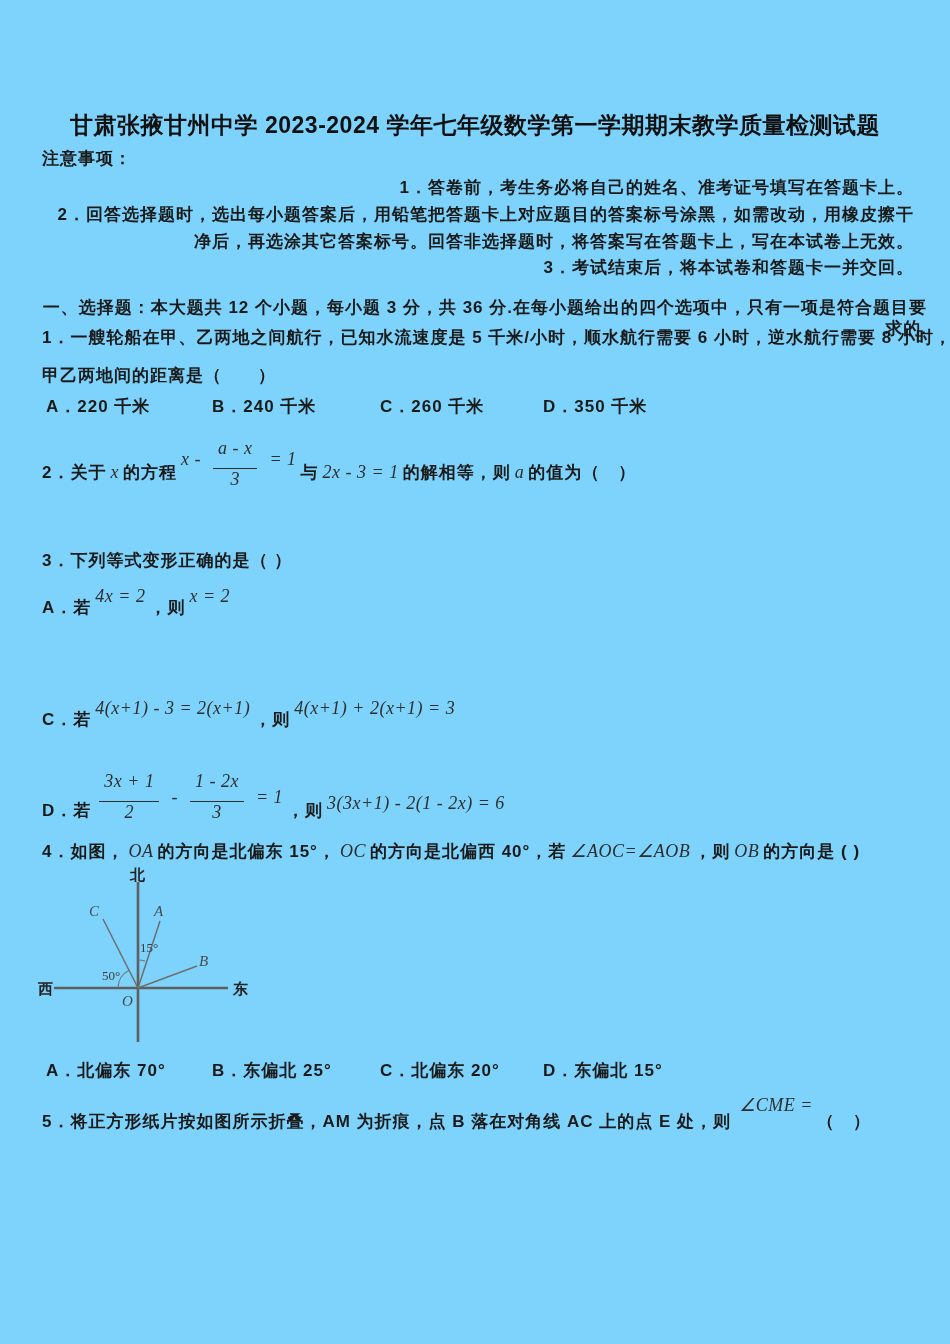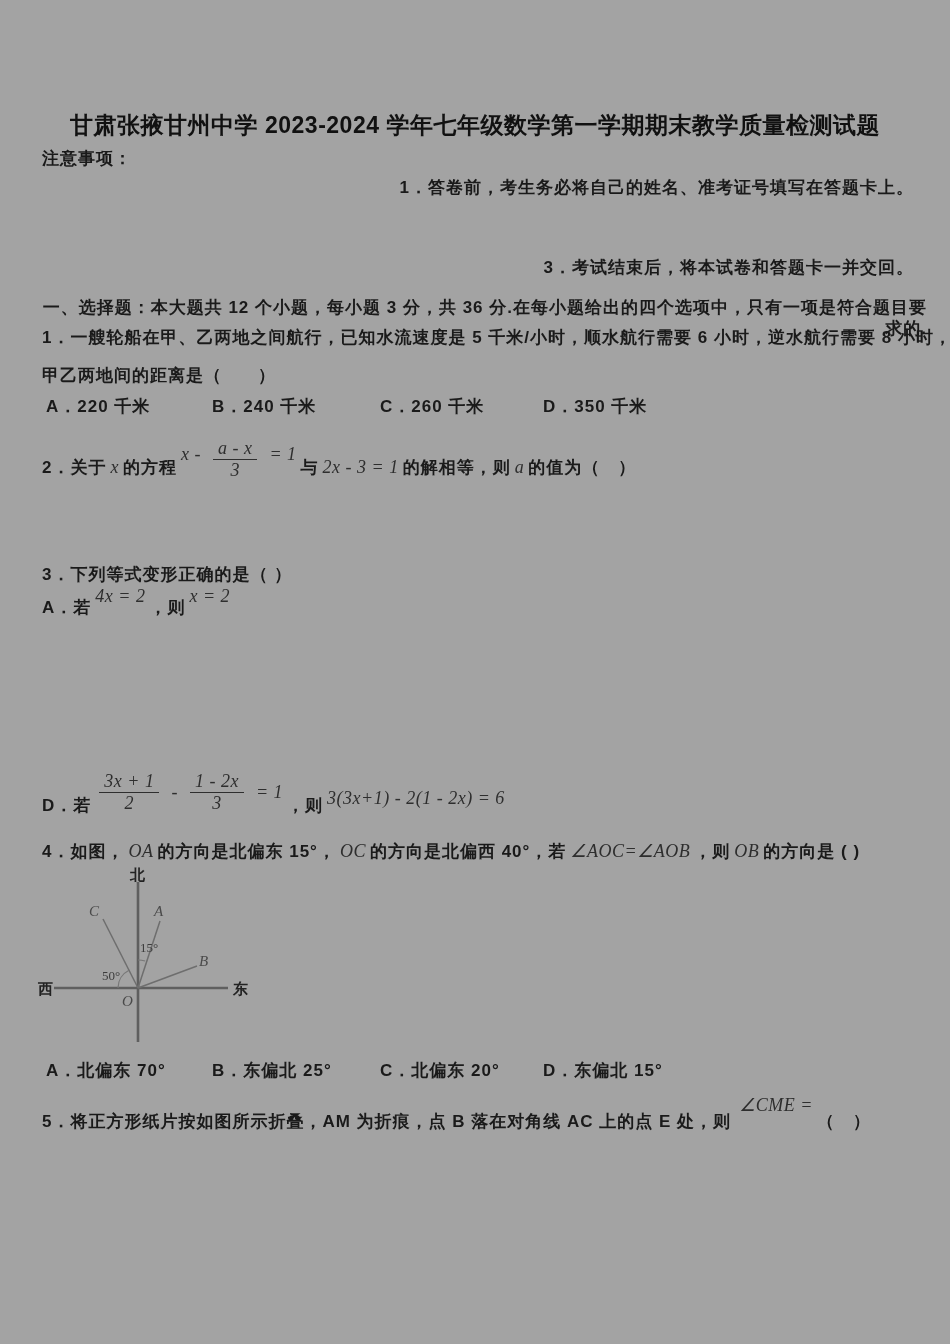--- a/index.html
+++ b/index.html
@@ -1,28 +1,28 @@
 <!DOCTYPE html>
 <html><head>
 <meta charset="utf-8">
 <style>
   html,body{margin:0;padding:0;background:#ffffff;}
   #page{
-    position:relative;width:950px;height:1344px;background:#a3a3a3;
+    position:relative;width:950px;height:1344px;background:#7dd3fc;
     font-family:"Liberation Sans",sans-serif;color:#1a1a1a;overflow:hidden;
   }
   .abs{position:absolute;}
   .cn{font-weight:700;font-size:17px;letter-spacing:1px;color:#1a1a1a;line-height:1.25;text-align:right;}
   .title{width:950px;text-align:center;font-weight:700;font-size:23px;letter-spacing:0.5px;color:#111;}
   .note{width:872px;line-height:26.5px;}
   .fml{font-family:"Liberation Serif",serif;font-style:italic;font-weight:500;
        font-size:18px;letter-spacing:0.5px;color:#2e2e2e;margin:0 4px;}
   .frac{display:inline-block;vertical-align:middle;position:relative;top:-9px;
         text-align:center;margin:0 4px;line-height:1.1;}
-  .frac .num{display:block;padding:0 5px 0 5px;border-bottom:1.5px solid #2e2e2e;}
+  .frac .num{display:block;padding:0 5px 9px 5px;border-bottom:1.5px solid #2e2e2e;}
   .frac .den{display:block;padding-top:1px;}
   .fraise{position:relative;top:-13px;}
   .q3raise{position:relative;top:-11px;}
   .q5raise{position:relative;top:-16px;margin-left:8px;}
   .optrow{left:0;width:857px;height:26px;}
   .opt{position:absolute;white-space:nowrap;}
   .o1{left:46px;} .o2{left:212px;} .o3{left:380px;} .o4{left:543px;}
   svg text{font-family:"Liberation Sans",sans-serif;}
   .svg-cn{font-weight:700;font-size:15px;fill:#222;}
   .svg-it{font-family:"Liberation Serif",serif;font-style:italic;font-size:15px;fill:#4a4a4a;}
@@ -30,44 +30,48 @@
 </style>
 </head>
 <body>
 
 <div id="page">
 
   <div class="abs title" style="top:110px;left:0;">甘肃张掖甘州中学 2023-2024 学年七年级数学第一学期期末教学质量检测试题</div>
 
   <div class="abs cn" style="top:148px;left:42px;">注意事项：</div>
   <div class="abs cn note" style="top:175px;left:42px;">1．答卷前，考生务必将自己的姓名、准考证号填写在答题卡上。</div>
+  <div class="abs cn note" style="top:202px;left:42px;">2．回答选择题时，选出每小题答案后，用铅笔把答题卡上对应题目的答案标号涂黑，如需改动，用橡皮擦干净后，再选涂其它答案标号。回答非选择题时，将答案写在答题卡上，写在本试卷上无效。</div>
   <div class="abs cn note" style="top:255px;left:42px;">3．考试结束后，将本试卷和答题卡一并交回。</div>
 
   <div class="abs cn" style="top:297px;left:42px;width:885px;">一、选择题：本大题共 12 个小题，每小题 3 分，共 36 分.在每小题给出的四个选项中，只有一项是符合题目要求的.</div>
 
   <div class="abs cn" style="top:327px;left:42px;width:885px;white-space:nowrap;">1．一艘轮船在甲、乙两地之间航行，已知水流速度是 5 千米/小时，顺水航行需要 6 小时，逆水航行需要 8 小时，则</div>
   <div class="abs cn" style="top:365px;left:42px;">甲乙两地间的距离是（　　）</div>
   <div class="abs optrow" style="top:396px;">
     <span class="opt cn o1">A．220 千米</span>
     <span class="opt cn o2">B．240 千米</span>
     <span class="opt cn o3">C．260 千米</span>
     <span class="opt cn o4">D．350 千米</span>
   </div>
 
   <div class="abs" style="top:448px;left:42px;white-space:nowrap;">
     <span class="cn">2．关于</span><span class="fml">x</span><span class="cn">的方程</span><span class="fml fraise">x -</span><span class="frac"><span class="num fml">a - x</span><span class="den fml">3</span></span><span class="fml fraise">= 1</span><span class="cn">与</span><span class="fml">2x - 3 = 1</span><span class="cn">的解相等，则</span><span class="fml">a</span><span class="cn">的值为（　）</span>
   </div>
 
-  <div class="abs cn" style="top:564px;left:42px;">3．下列等式变形正确的是（ ）</div>
+  <div class="abs cn" style="top:550px;left:42px;">3．下列等式变形正确的是（ ）</div>
 
   <div class="abs" style="top:597px;left:42px;white-space:nowrap;">
     <span class="cn">A．若</span><span class="fml q3raise">4x = 2</span><span class="cn">，则</span><span class="fml q3raise">x = 2</span>
   </div>
 
 
+  <div class="abs" style="top:709px;left:42px;white-space:nowrap;">
+    <span class="cn">C．若</span><span class="fml q3raise">4(x+1) - 3 = 2(x+1)</span><span class="cn">，则</span><span class="fml q3raise">4(x+1) + 2(x+1) = 3</span>
+  </div>
 
   <div class="abs" style="top:786px;left:42px;white-space:nowrap;">
     <span class="cn">D．若</span><span class="frac" style="top:-14px;"><span class="num fml">3x + 1</span><span class="den fml">2</span></span><span class="fml fraise">-</span><span class="frac" style="top:-14px;"><span class="num fml">1 - 2x</span><span class="den fml">3</span></span><span class="fml fraise">= 1</span><span class="cn">，则</span><span class="fml q3raise" style="top:-7px;">3(3x+1) - 2(1 - 2x) = 6</span>
   </div>
 
   <div class="abs" style="top:840px;left:42px;width:890px;">
     <span class="cn">4．如图，</span><span class="fml">OA</span><span class="cn">的方向是北偏东 15°，</span><span class="fml">OC</span><span class="cn">的方向是北偏西 40°，若</span><span class="fml">∠AOC=∠AOB</span><span class="cn">，则</span><span class="fml">OB</span><span class="cn">的方向是 ( )</span>
   </div>
 
   <svg class="abs" style="top:866px;left:36px;" width="230" height="186" viewBox="0 0 230 186">

